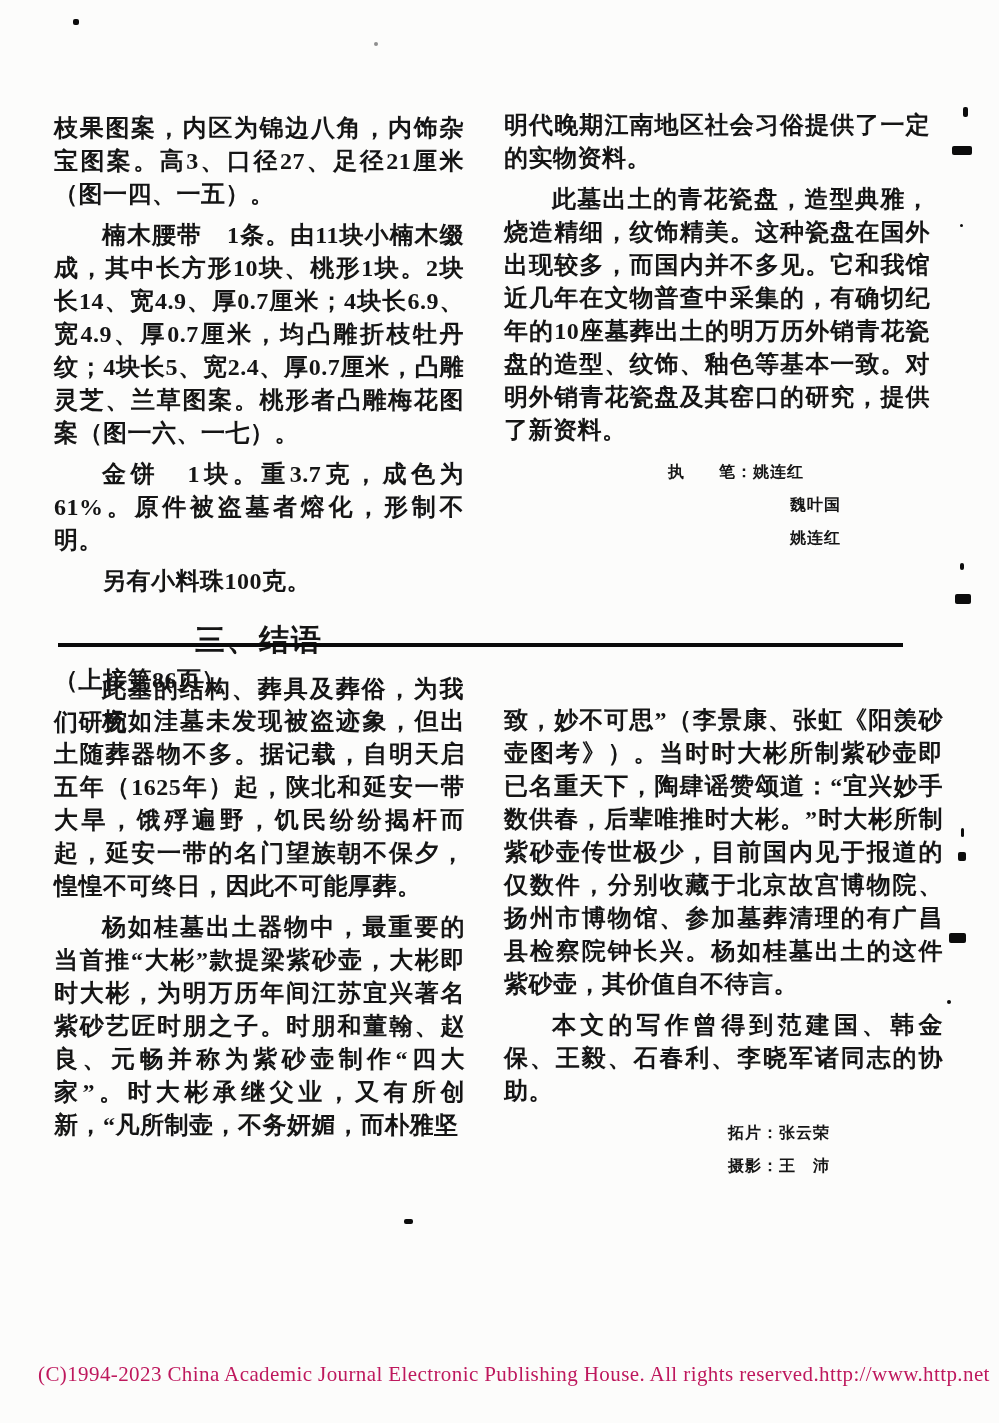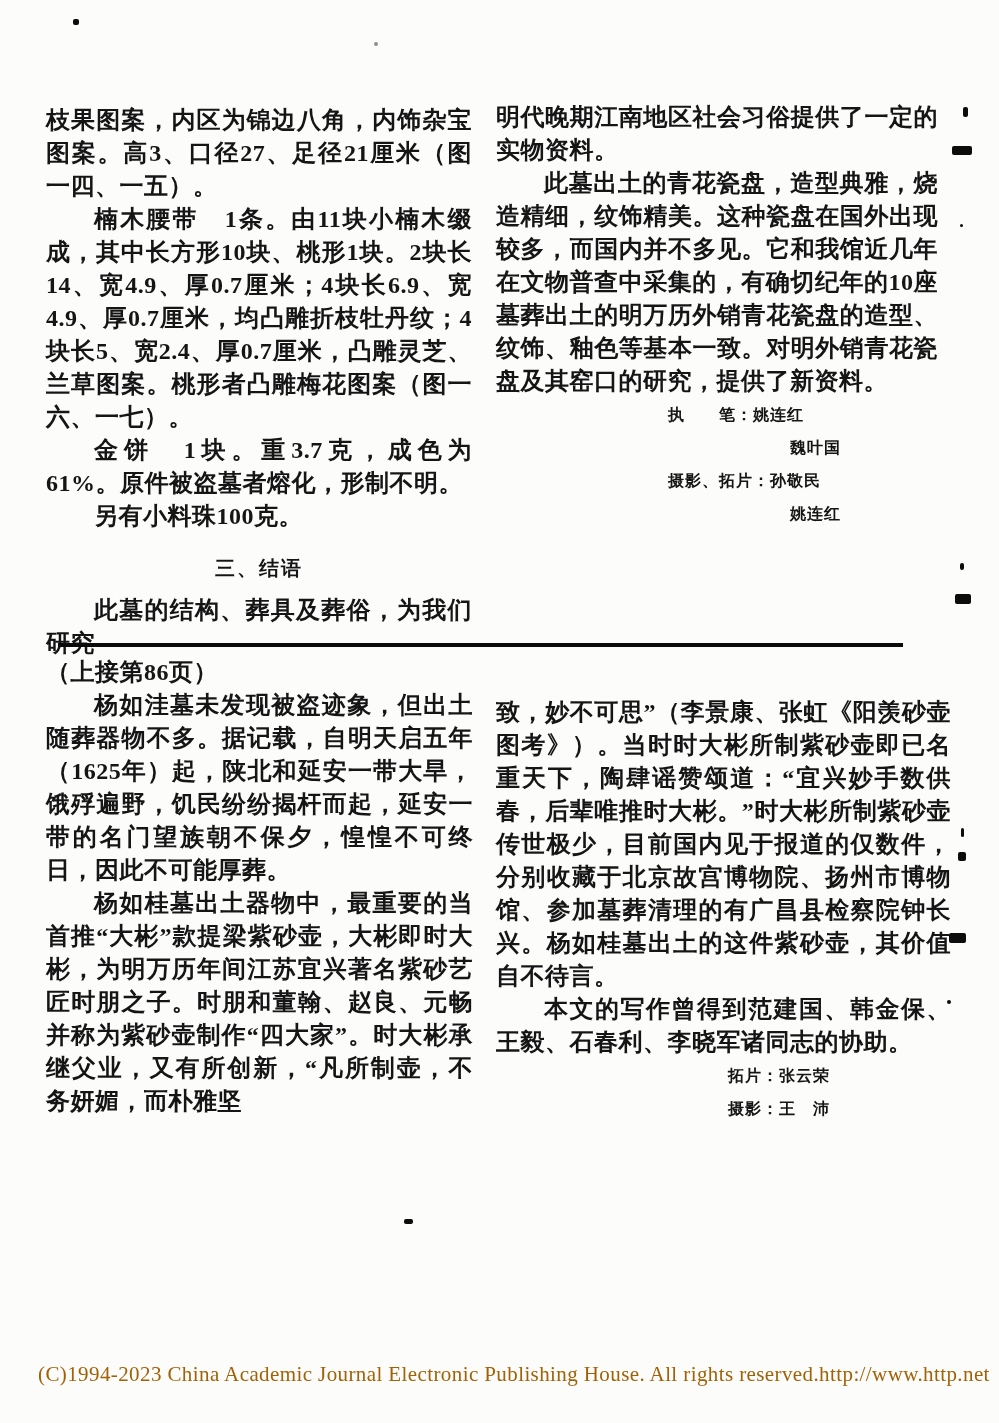--- a/index.html
+++ b/index.html
@@ -6,32 +6,32 @@
   body {
     width: 999px; height: 1423px;
     position: relative;
     background: #fcfcfb;
     color: #151515;
     font-family: "Liberation Serif", "DejaVu Serif", serif;
     overflow: hidden;
   }
   .col { position: absolute; }
   .para {
-    margin: 0;
+    margin: 8px;
     font-size: 24px;
     line-height: 33px;
     font-weight: bold;
     text-align: justify;
     text-justify: inter-character;
     letter-spacing: 0.5px;
   }
   .indent { text-indent: 2em; }
   .heading {
     margin: 22px 0 12px 0;
-    font-size: 20px;
+    font-size: 30px;
     font-weight: bold;
     text-align: center;
     letter-spacing: 2px;
   }
   .credit {
     margin: 0;
     font-size: 16px;
     line-height: 33px;
     font-weight: bold;
     letter-spacing: 1px;
@@ -46,21 +46,21 @@
     width: 845px; height: 4px;
     background: #0a0a0a;
   }
   .footer {
     position: absolute;
     left: 38px; top: 1362px;
     width: 927px;
     display: flex;
     justify-content: space-between;
     font-size: 21px;
-    color: #a16207;
+    color: #be185d;
     letter-spacing: 0.4px;
     font-weight: normal;
     white-space: nowrap;
   }
   .speck { position: absolute; background: #0c0c0c; border-radius: 2px; }
   .speck.gray { background: #8e8e8e; }
 </style>
 </head>
 <body>
 
@@ -72,21 +72,20 @@
   <h3 class="heading">三、结语</h3>
   <p class="para indent">此墓的结构、葬具及葬俗，为我们研究</p>
 </div>
 
 <div class="col" style="left:496px; top:101px; width:442px;">
   <p class="para">明代晚期江南地区社会习俗提供了一定的实物资料。</p>
   <p class="para indent">此墓出土的青花瓷盘，造型典雅，烧造精细，纹饰精美。这种瓷盘在国外出现较多，而国内并不多见。它和我馆近几年在文物普查中采集的，有确切纪年的10座墓葬出土的明万历外销青花瓷盘的造型、纹饰、釉色等基本一致。对明外销青花瓷盘及其窑口的研究，提供了新资料。</p>
   <div>
     <p class="credit pos-label">执　　笔：姚连红</p>
     <p class="credit pos-name">魏叶国</p>
-    <p class="credit pos-label">摄影、拓片：孙敬民</p>
     <p class="credit pos-name">姚连红</p>
   </div>
 </div>
 
 <div class="divider"></div>
 
 <div class="col" style="left:46px; top:656px; width:427px;">
   <p class="para">（上接第86页）</p>
   <p class="para indent">杨如洼墓未发现被盗迹象，但出土随葬器物不多。据记载，自明天启五年（1625年）起，陕北和延安一带大旱，饿殍遍野，饥民纷纷揭杆而起，延安一带的名门望族朝不保夕，惶惶不可终日，因此不可能厚葬。</p>
   <p class="para indent">杨如桂墓出土器物中，最重要的当首推“大彬”款提梁紫砂壶，大彬即时大彬，为明万历年间江苏宜兴著名紫砂艺匠时朋之子。时朋和董翰、赵良、元畅并称为紫砂壶制作“四大家”。时大彬承继父业，又有所创新，“凡所制壶，不务妍媚，而朴雅坚</p>

